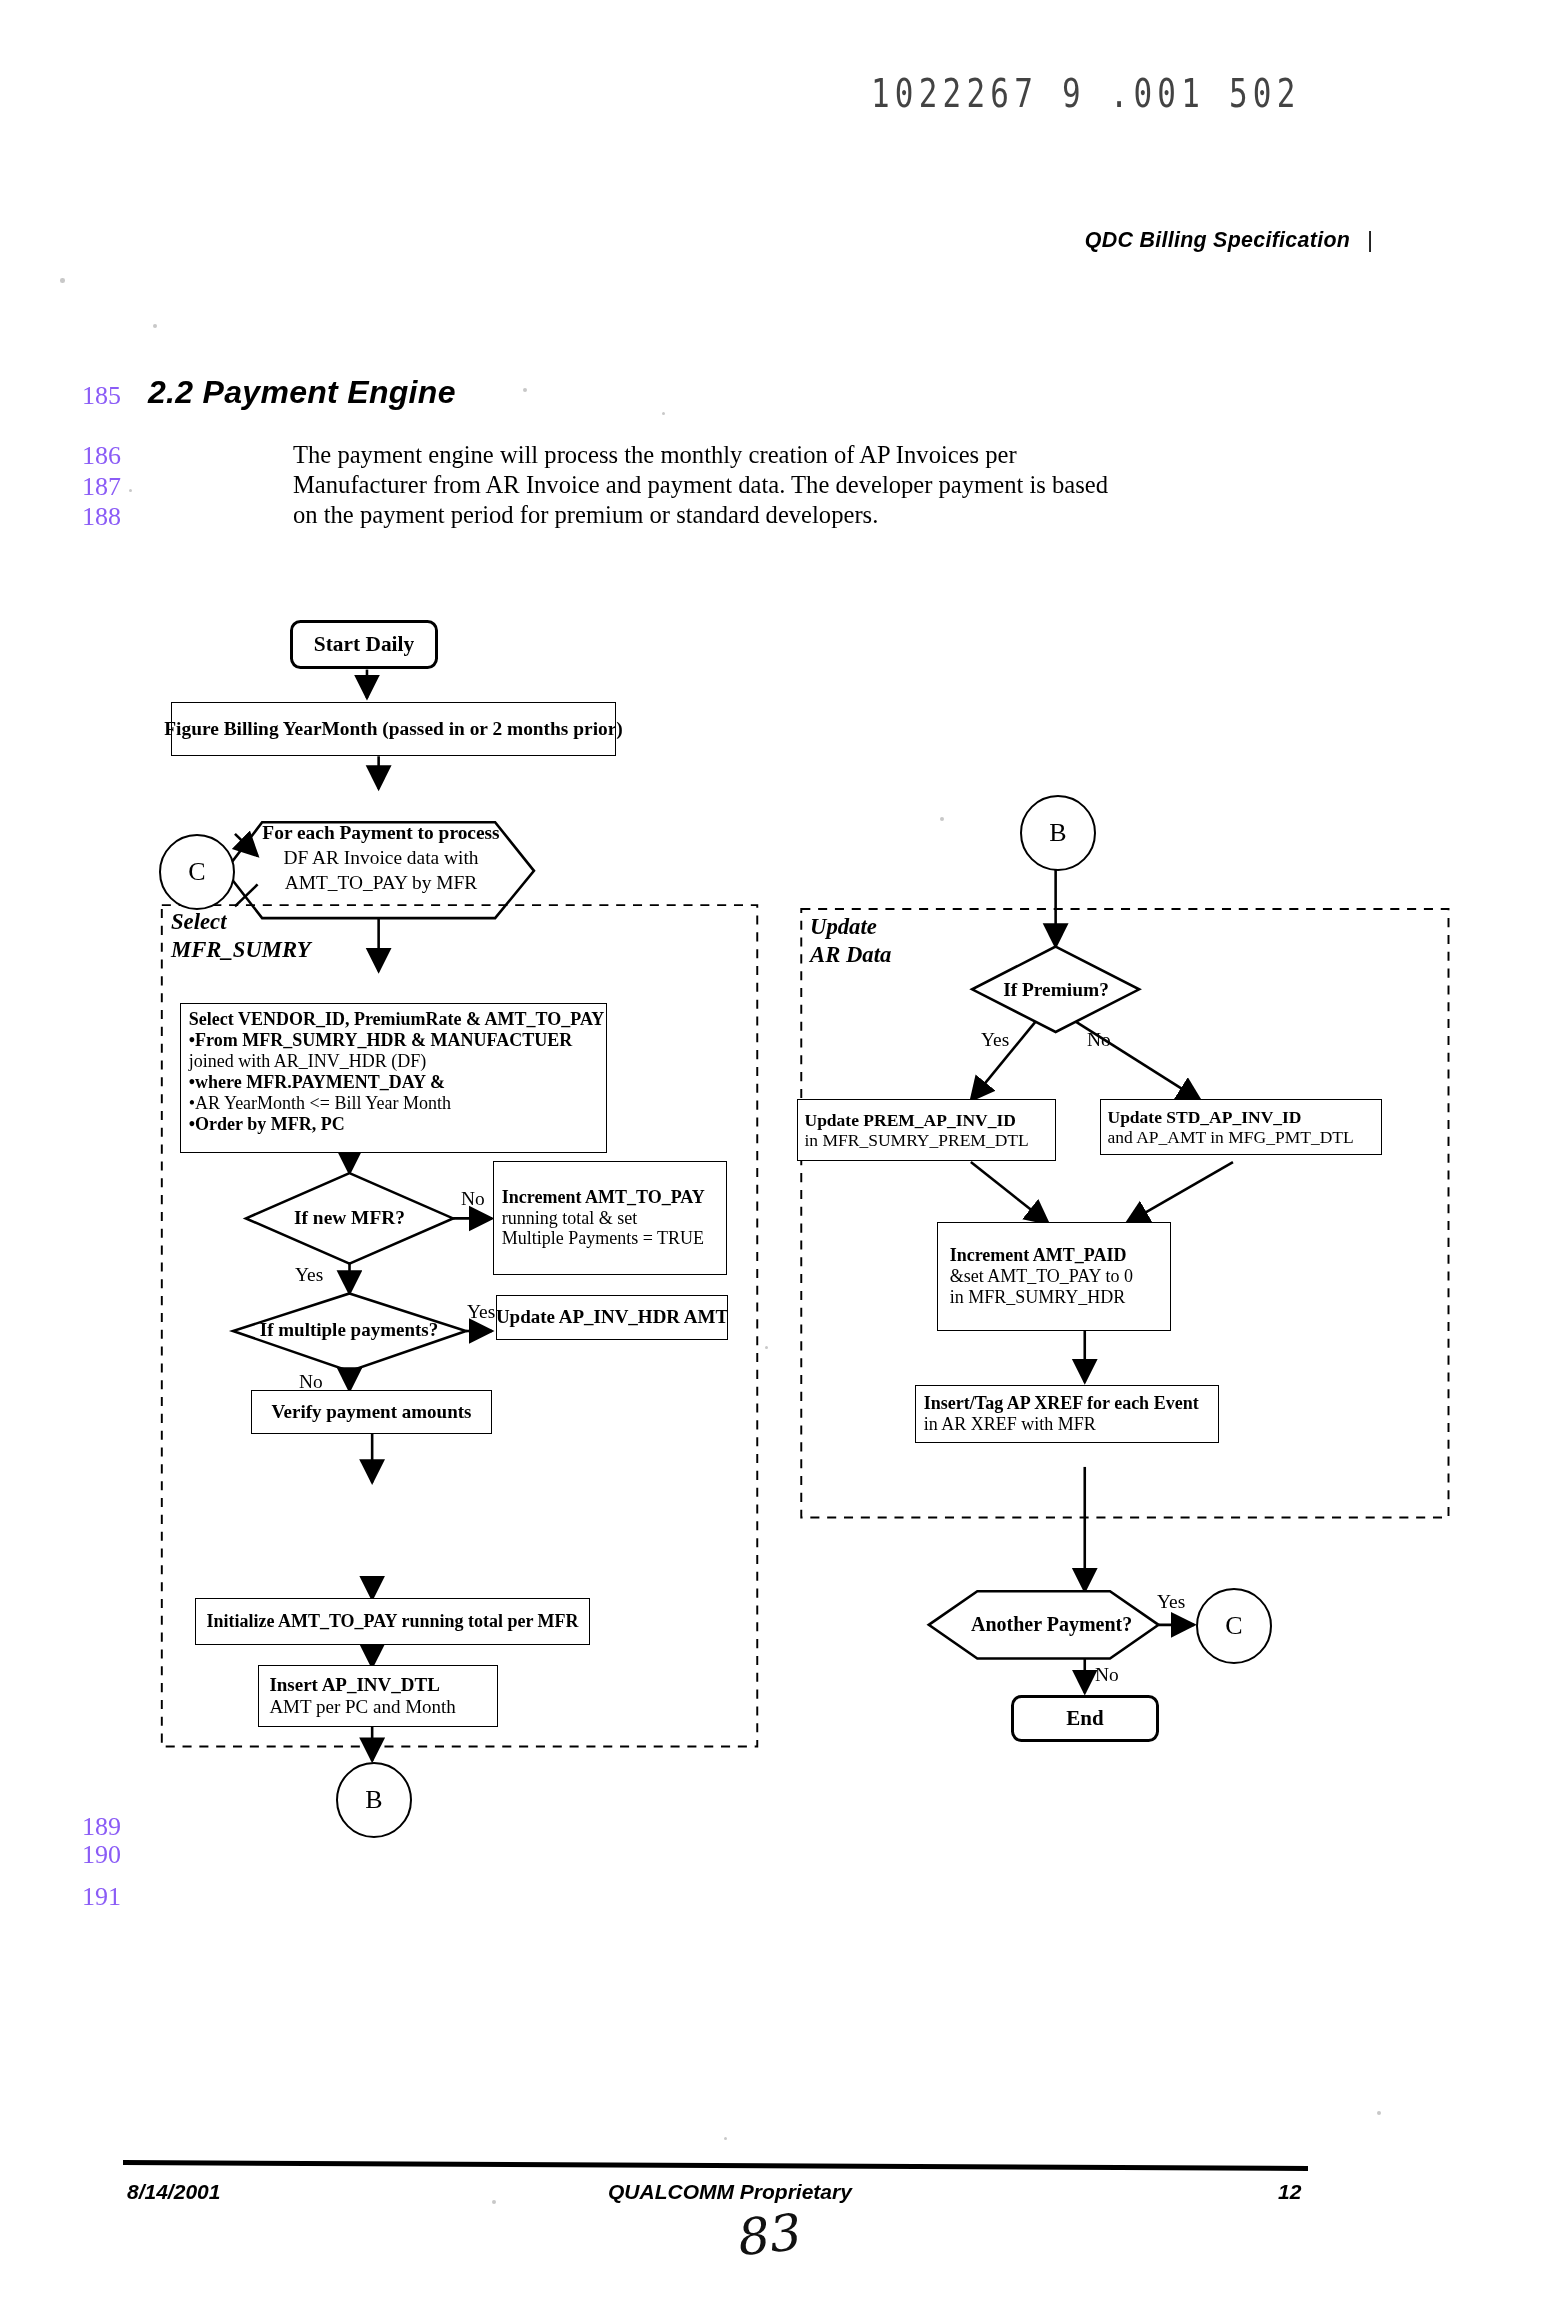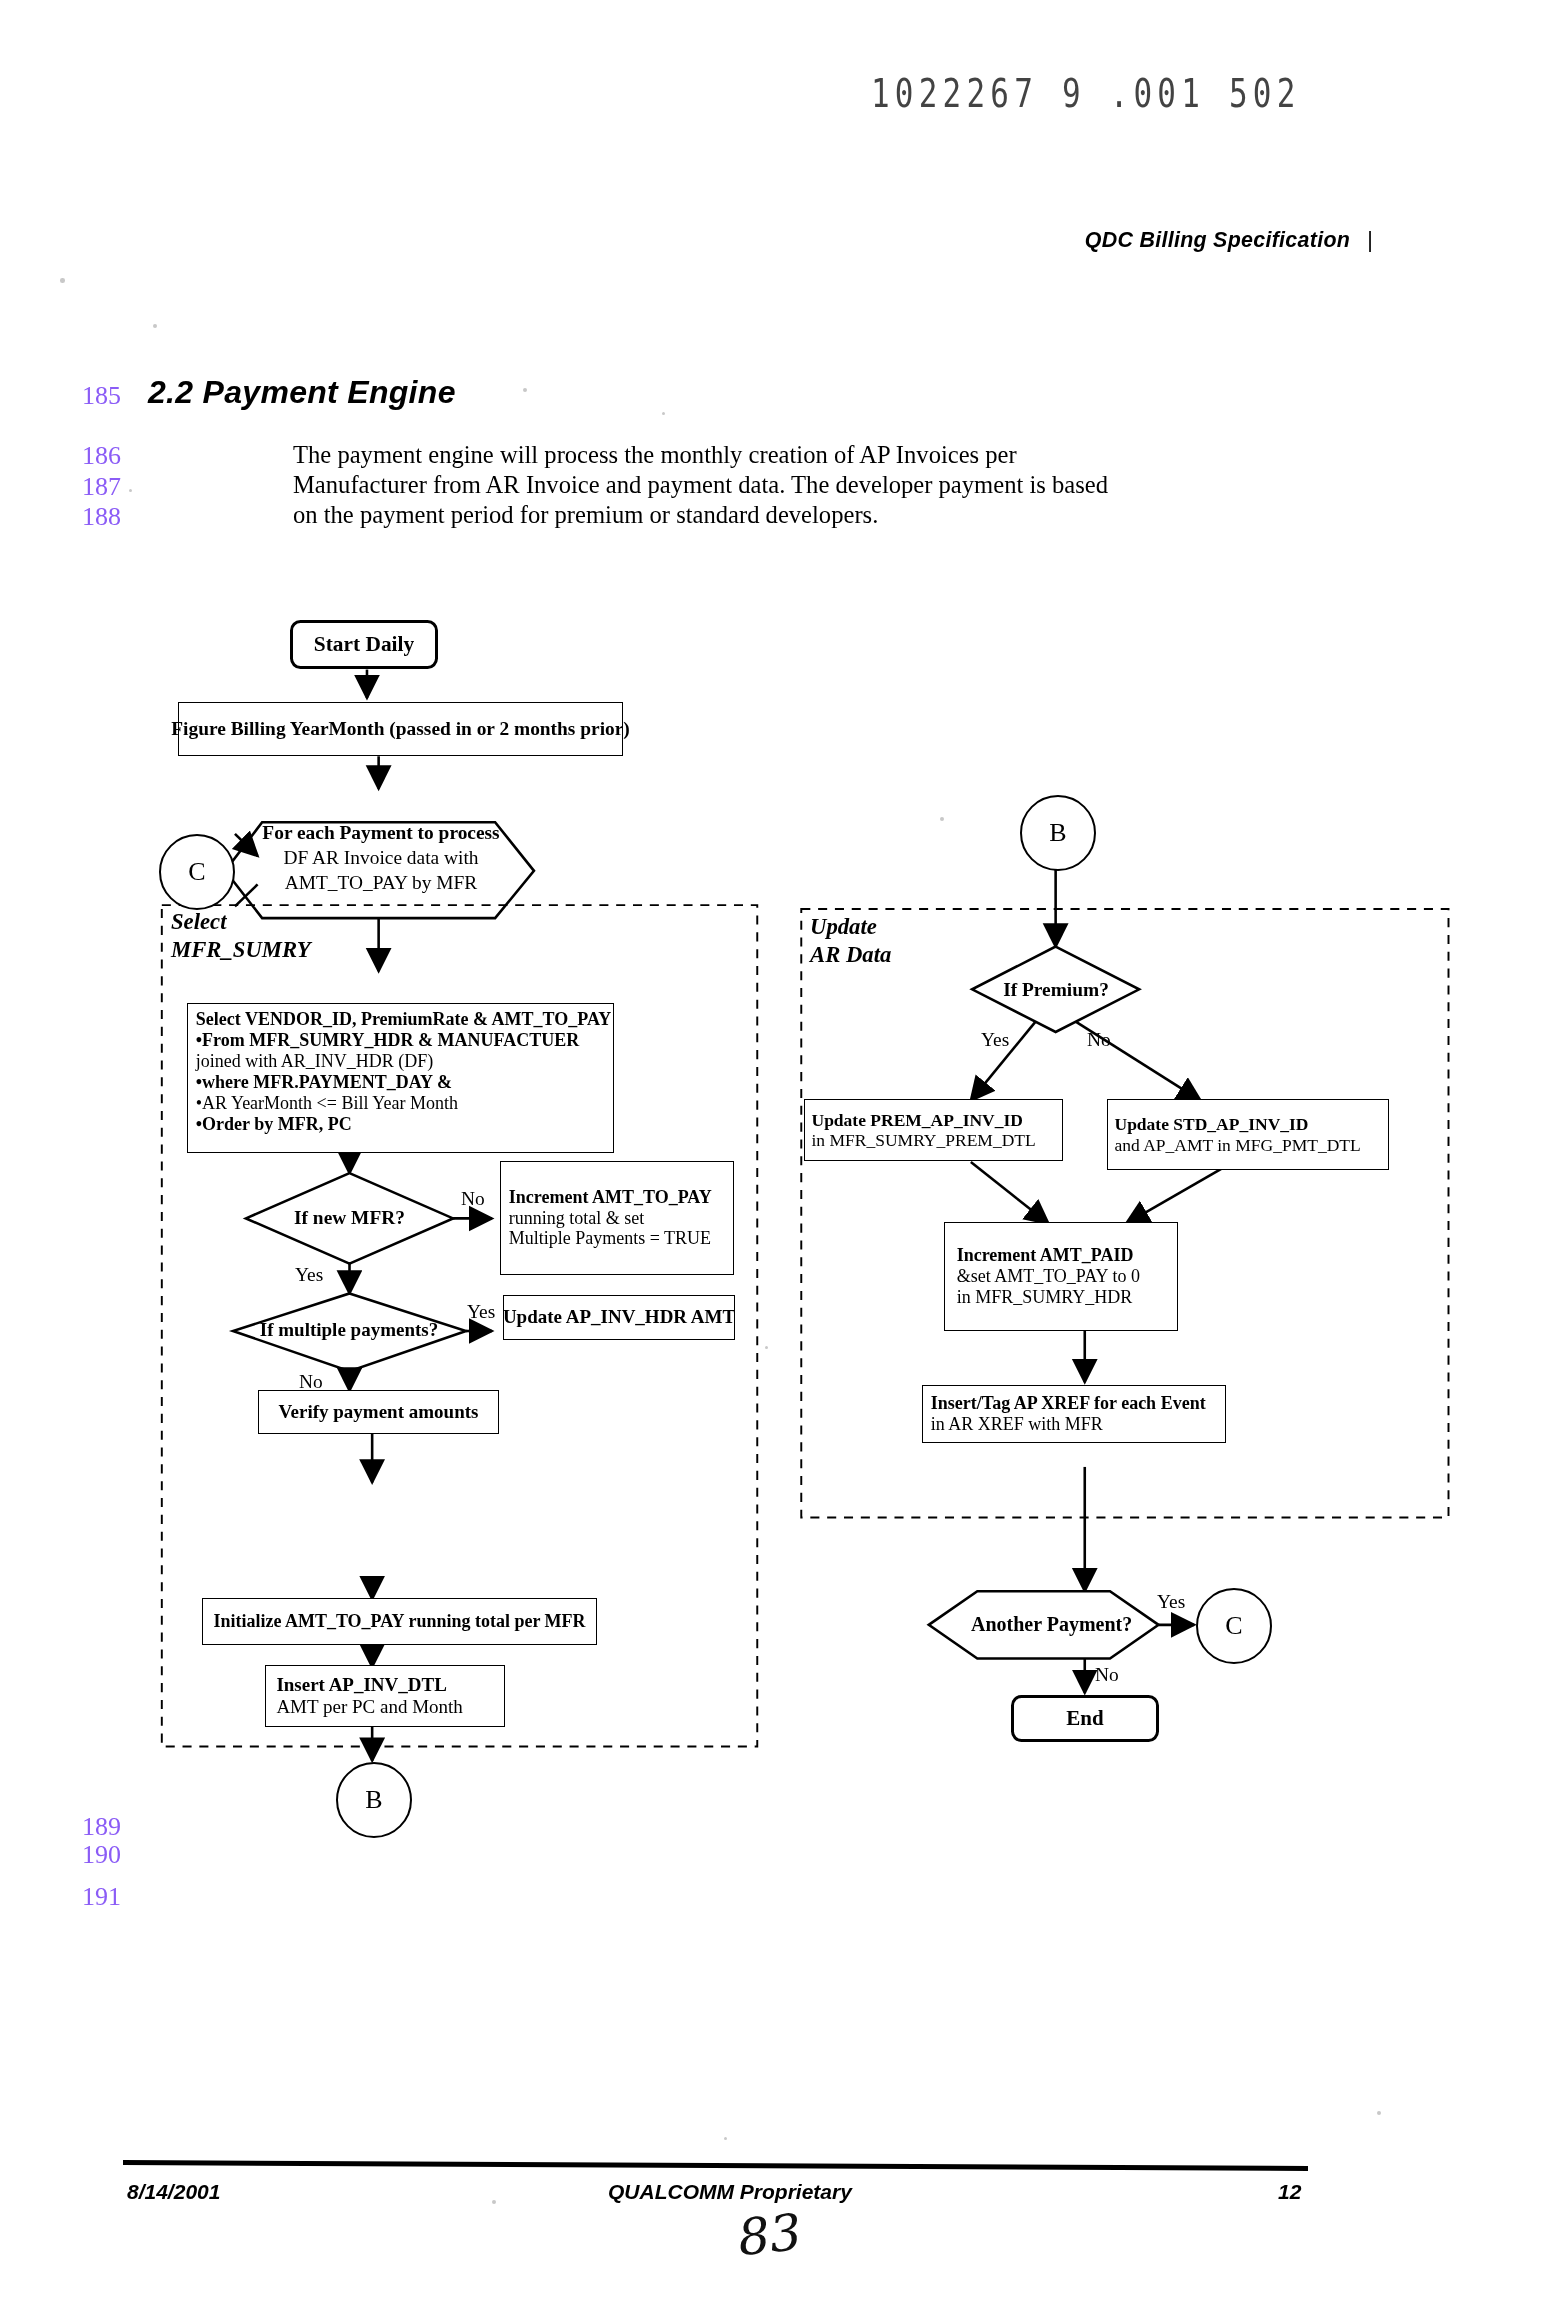--- a/index.html
+++ b/index.html
@@ -104,21 +104,20 @@
     display: flex;
     flex-direction: column;
     align-items: center;
     justify-content: center;
     text-align: center;
     background: #fff;
     color: #000;
   }
   .rect {
     border: 1.9px solid #000;
-    margin-left: 7px;
   }
   .term {
     border: 3.2px solid #000;
     border-radius: 10.4px;
     font-weight: bold;
   }
   .node .ln { white-space: nowrap; line-height: 1.16; }
   .node .ln.b { font-weight: bold; }
   .node.left { align-items: flex-start; text-align: left; }
 
@@ -375,21 +374,21 @@
     <span>If Premium?</span>
   </div>
   <div class="dia-label" style="left:981px; top:1029px;">Yes</div>
   <div class="dia-label" style="left:1087px; top:1029px;">No</div>
 
   <div class="node rect left" style="left:797px; top:1099px; width:259px; height:62px; font-size:17.5px; padding:2.6px 6.5px; justify-content:center;">
     <span class="ln b">Update PREM_AP_INV_ID</span>
     <span class="ln">in MFR_SUMRY_PREM_DTL</span>
   </div>
 
-  <div class="node rect left" style="left:1100px; top:1099px; width:282px; height:71px; font-size:17.5px; padding:2.6px 6.5px; justify-content:center;">
+  <div class="node rect left" style="left:1100px; top:1099px; width:282px; height:56px; font-size:17.5px; padding:2.6px 6.5px; justify-content:center;">
     <span class="ln b">Update STD_AP_INV_ID</span>
     <span class="ln">and AP_AMT in MFG_PMT_DTL</span>
   </div>
 
   <div class="node rect left" style="left:937px; top:1222px; width:234px; height:109px; font-size:18px; padding:3.9px 11.7px; justify-content:center;">
     <span class="ln b">Increment AMT_PAID</span>
     <span class="ln">&amp;set AMT_TO_PAY to 0</span>
     <span class="ln">in MFR_SUMRY_HDR</span>
   </div>
 

